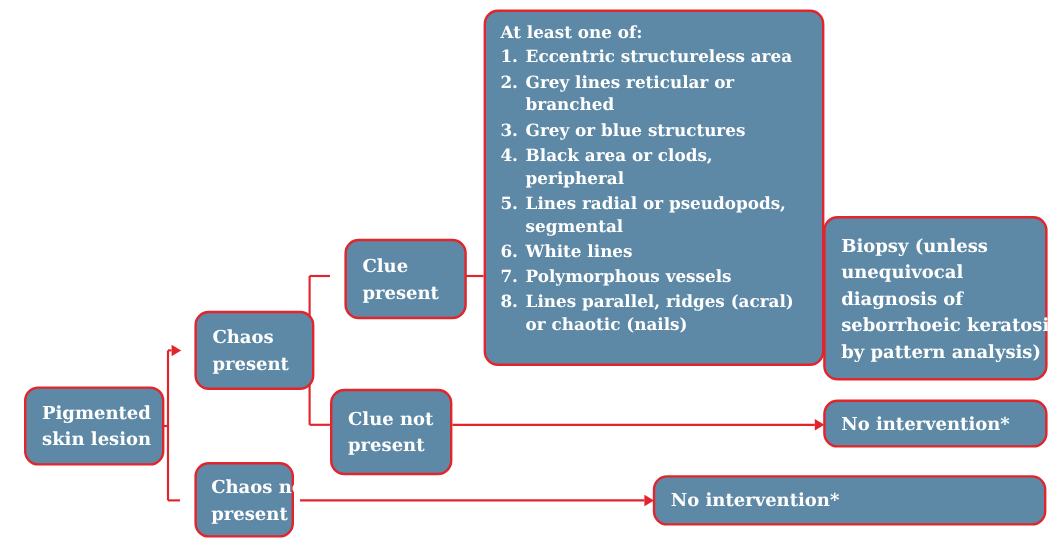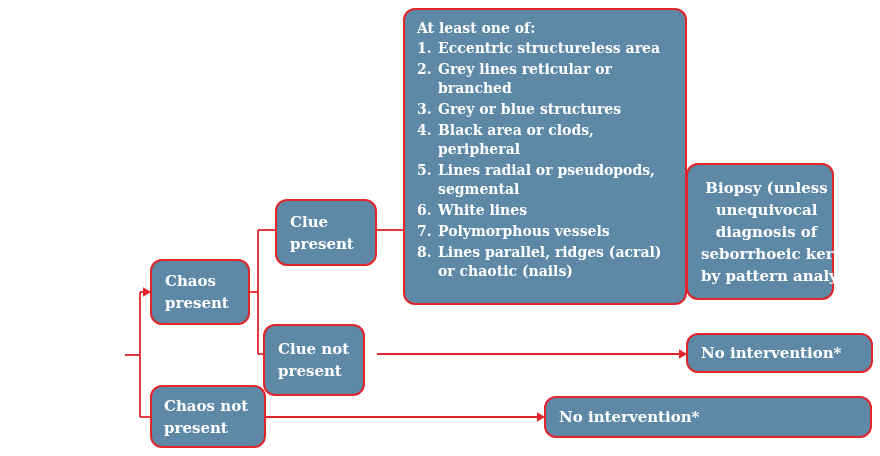--- a/index.html
+++ b/index.html
@@ -31,29 +31,29 @@
     font-weight:bold;
     display:flex;
     flex-direction:column;
     justify-content:center;
   }
   .node .lbl{
     font-size:15px;
     line-height:22px;
     white-space:nowrap;
   }
-  .pad{padding-left:13px;padding-right:4px;}
+  .pad{padding-left:13px;padding-right:4px;margin-left:12px;}
   
   .n-pigmented      {left:8px;  top:322px; width:117px; height:66px;}
   .n-chaos-present  {left:150px;top:259px; width:100px; height:66px;}
-  .n-chaos-not      {left:150px;top:385px; width:116px; height:63px;padding-left:12px;}
+  .n-chaos-not      {left:150px;top:385px; width:83px; height:63px;padding-left:12px;}
   .n-clue-present   {left:275px;top:199px; width:102px; height:67px;}
   .n-clue-not       {left:263px;top:324px; width:102px; height:72px;}
   .n-criteria       {left:403px;top:8px;   width:284px; height:297px; justify-content:flex-start;}
-  .n-biopsy         {left:686px;top:163px; width:148px; height:137px;text-align:center;}
+  .n-biopsy         {left:686px;top:180px; width:187px; height:137px;}
   .n-no-int-1       {left:686px;top:333px; width:187px; height:40px;}
   .n-no-int-2       {left:544px;top:396px; width:328px; height:42px;}
   
   .n-criteria{padding:8px 14px 8px 12px;}
   .criteria-title{
     font-size:14px;line-height:20px;margin:0 0 1px 0;
   }
   .criteria-list{
     margin:0;padding:0;list-style:none;
     counter-reset:crit;
@@ -95,20 +95,23 @@
     <path class="flow-line" d="M646 230 H679"></path>
     <polygon class="flow-arrow" points="679,225.2 687,230 679,234.8"></polygon>
 
     <path class="flow-line" d="M377 354 H679"></path>
     <polygon class="flow-arrow" points="679,349.2 687,354 679,358.8"></polygon>
 
     <path class="flow-line" d="M250 417 H537"></path>
     <polygon class="flow-arrow" points="537,412.2 545,417 537,421.8"></polygon>
   </svg>
 
+  <div class="node n-pigmented pad">
+    <div class="lbl">Pigmented<br>skin lesion</div>
+  </div>
 
   <div class="node n-chaos-present pad">
     <div class="lbl">Chaos<br>present</div>
   </div>
 
   <div class="node n-chaos-not pad">
     <div class="lbl">Chaos not<br>present</div>
   </div>
 
   <div class="node n-clue-present pad">

